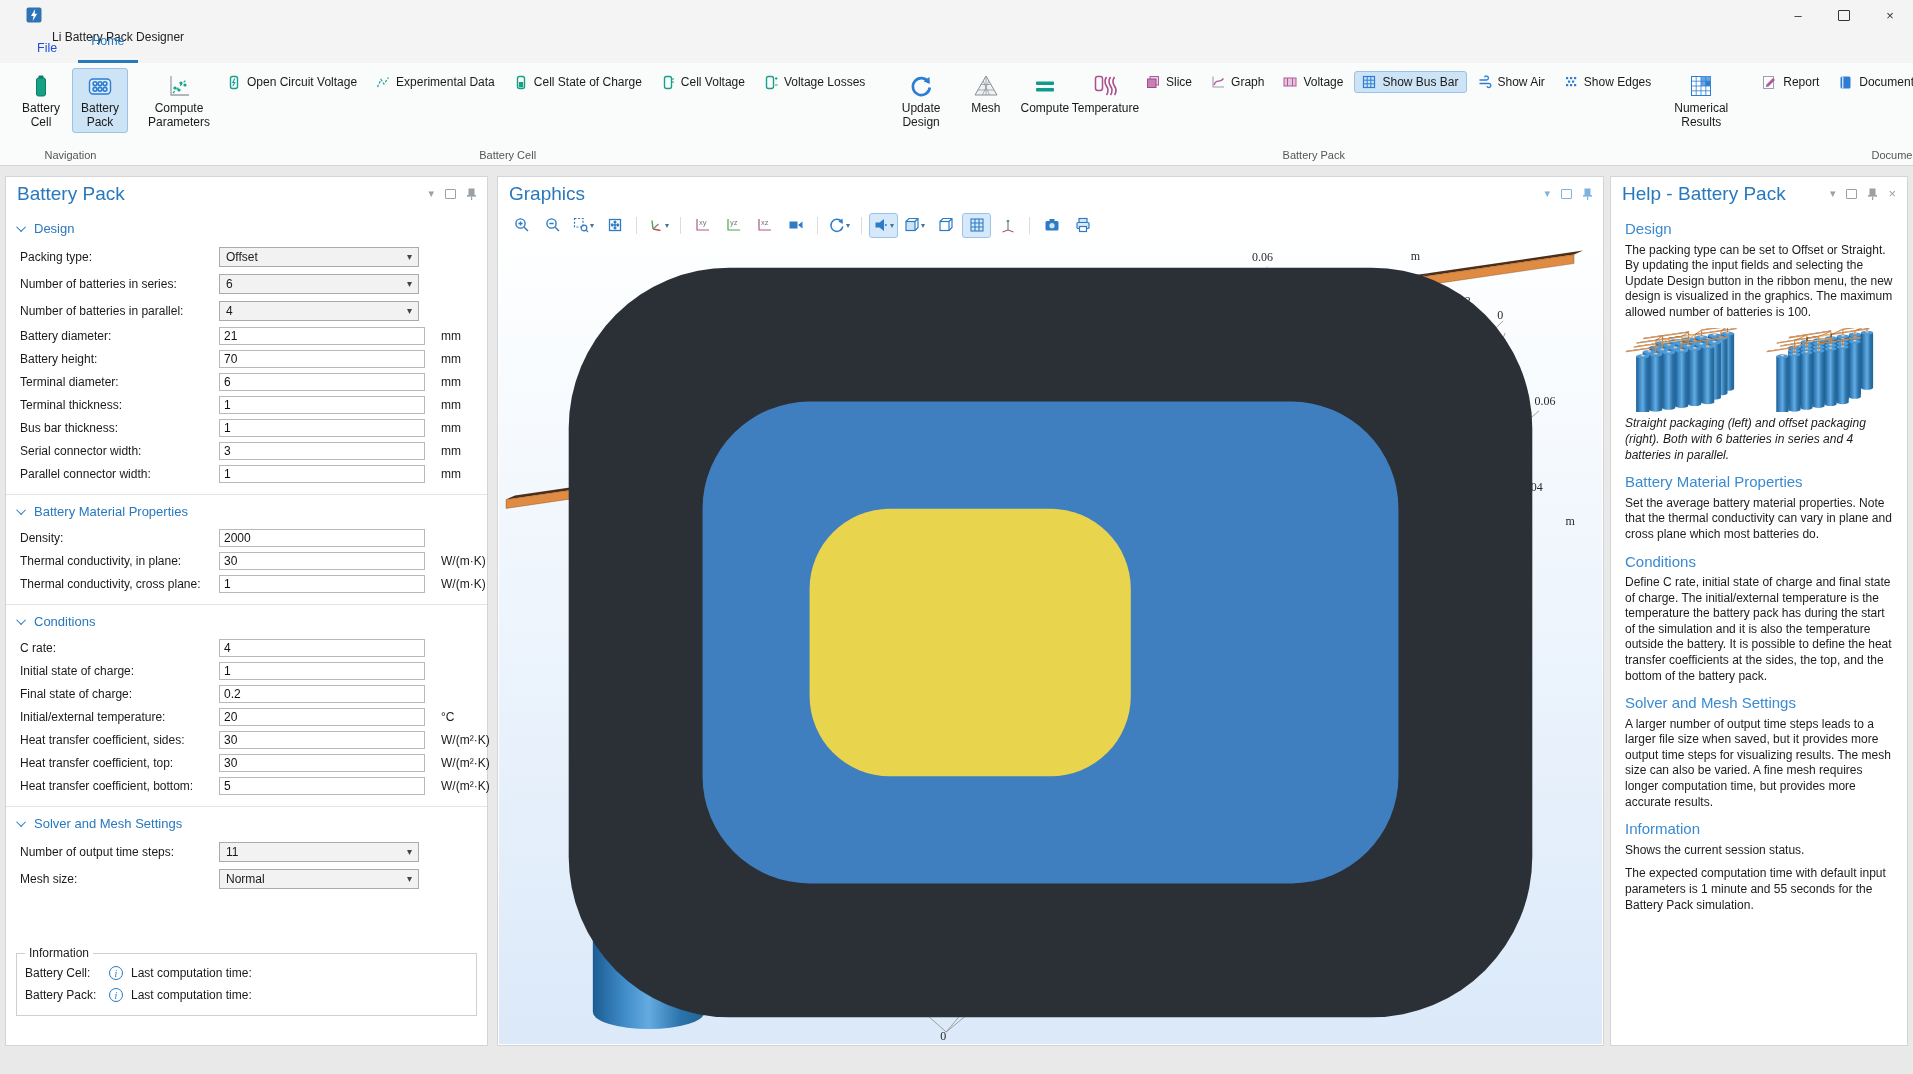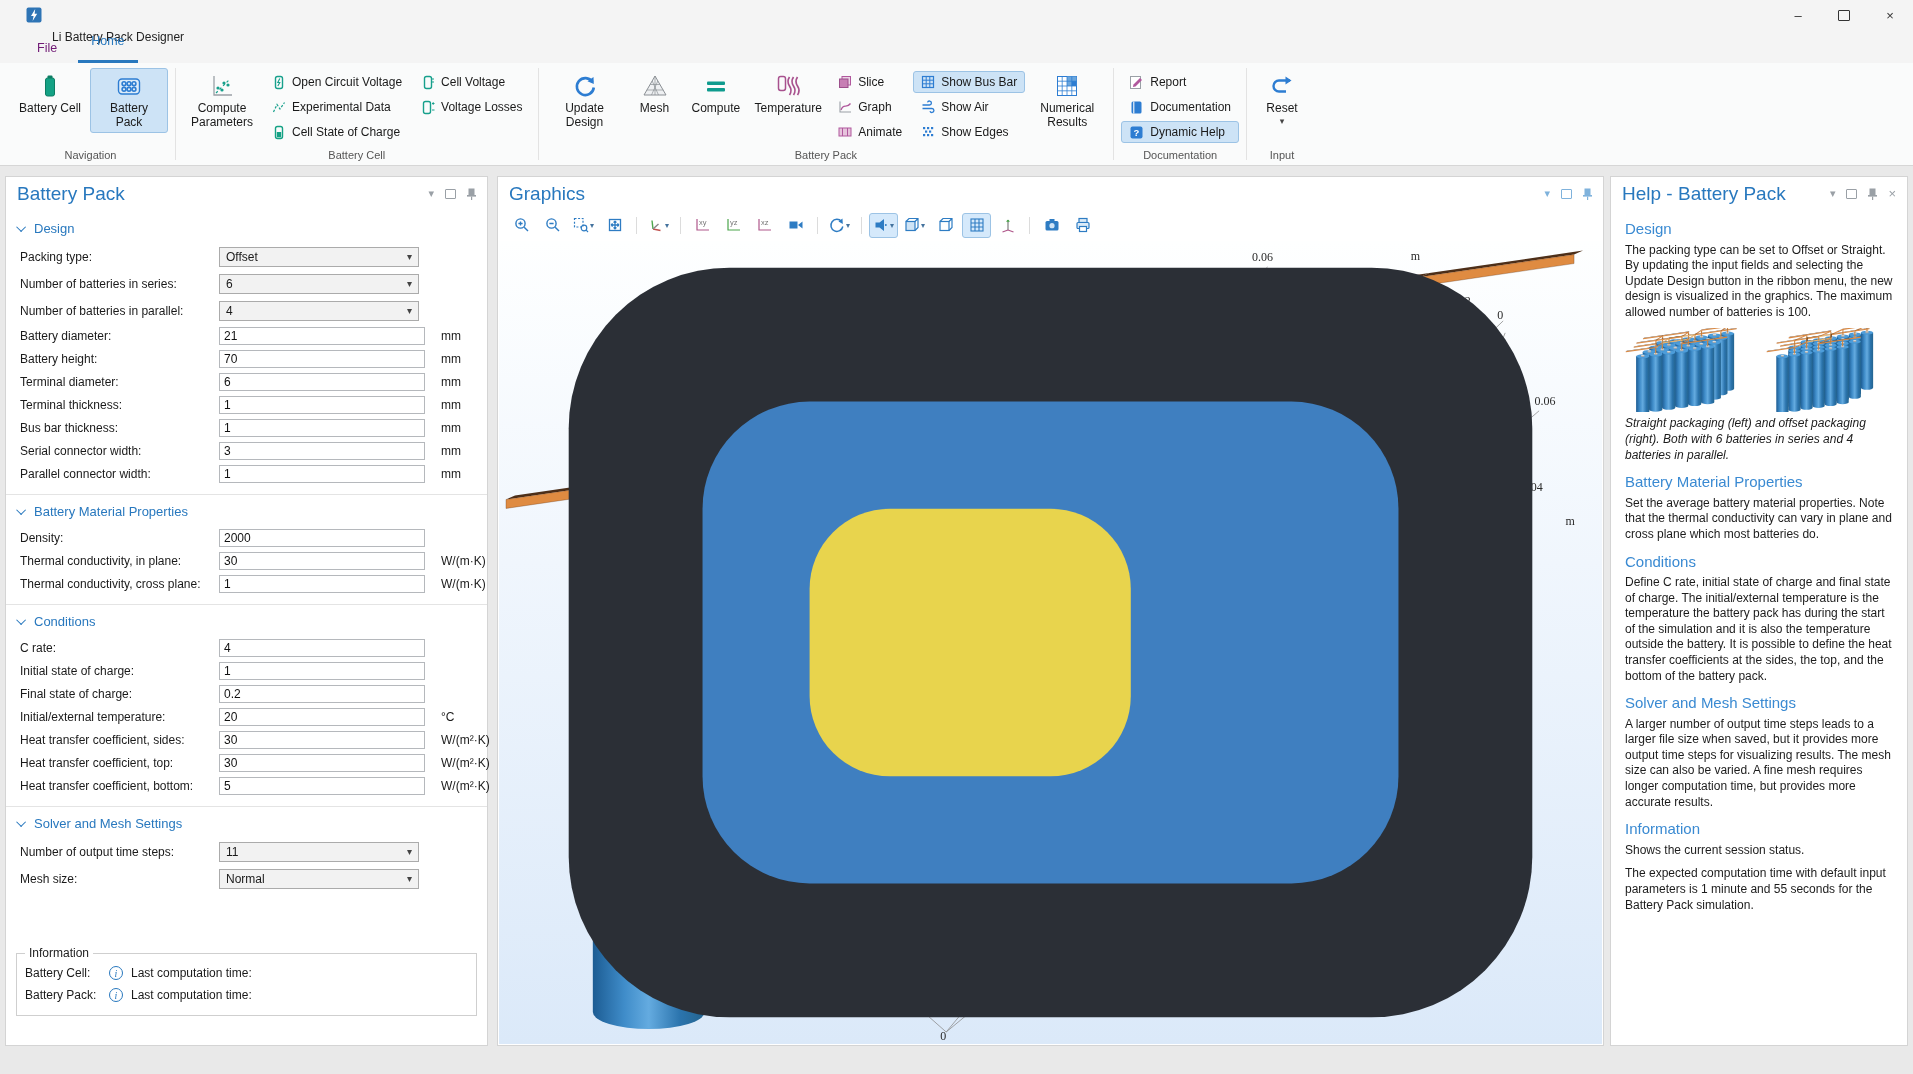--- a/index.html
+++ b/index.html
@@ -6,33 +6,33 @@
   body{width:1913px;height:1074px;overflow:hidden;background:#e9e9e9;
        font-family:"Liberation Sans",sans-serif;font-size:12px;color:#1a1a1a;position:relative;}
   
   .titlebar{height:30px;background:#f4f4f4;display:flex;align-items:center;}
   .app-icon{width:16px;height:16px;margin:0 10px 0 26px;}
   .app-title{font-size:12px;color:#222;margin-top:44px;}
   .win-controls{margin-left:auto;display:flex;height:30px;}
   .wbtn{width:46px;display:flex;align-items:center;justify-content:center;font-size:13px;color:#333;}
   
   .menubar{height:33px;background:#f4f4f4;display:flex;align-items:flex-end;padding-left:24px;gap:8px;}
-  .mtab{padding:6px 13px 8px;font-size:12.5px;color:#701a75;}
+  .mtab{padding:6px 13px 8px;font-size:12.5px;color:#1d4ed8;}
   .mtab.active{color:#2878be;padding-bottom:12px;border-bottom:3px solid #2878be;}
   
   .ribbon{height:102px;background:#fafbfb;border-bottom:1px solid #d6d6d6;display:flex;padding:0 4px 0 6px;}
   .rgroup{display:flex;flex-direction:column;}
   .rgroup-inner{flex:1;display:flex;align-items:flex-start;padding:5px 7px 0;gap:3px;}
   .rgroup-label{text-align:center;font-size:11px;color:#555;padding:1px 0 4px;}
   .rsep{width:1px;background:#e3e3e3;margin:5px 0;}
   .rbig{display:flex;flex-direction:column;align-items:center;gap:3px;padding:4px 5px 2px;
         border-radius:3px;border:1px solid transparent;text-align:center;line-height:1.15;
         font-size:12px;min-width:44px;max-width:66px;}
   .rbig.active{background:#cde3f6;border-color:#9cc3e5;}
-  .rsmall-col{display:flex;flex-direction:column;gap:3px;padding-top:3px;}
+  .rsmall-col{display:flex;flex-direction:row;gap:3px;padding-top:3px;}
   .rsmall{display:flex;align-items:center;gap:6px;height:20px;padding:0 7px;border-radius:3px;
           border:1px solid transparent;white-space:nowrap;font-size:12px;}
   .rsmall.active{background:#cde3f6;border-color:#9cc3e5;}
   .reset-caret{font-size:9px;color:#444;line-height:5px;}
   
   .panel{position:absolute;background:#fff;border:1px solid #d4d4d4;box-sizing:border-box;}
   #settings-panel{left:5px;top:176px;width:483px;height:870px;}
   #graphics-panel{left:497px;top:176px;width:1107px;height:870px;}
   #help-panel{left:1610px;top:176px;width:298px;height:870px;overflow:hidden;}
   .phead{height:33px;display:flex;align-items:center;padding:0 11px;}
@@ -243,21 +243,21 @@
             <path d="M2 1.5 V12 H13" fill="none" stroke="#9aa0a6" stroke-width="1.1"></path>
             <path d="M3 10 C6 2.5 8 9.5 12.5 3.5" fill="none" stroke="#b0589d" stroke-width="1.3"></path>
           </svg>
           <span>Graph</span>
         </div>
         <div class="rsmall">
           <svg width="14" height="14" viewBox="0 0 14 14">
             <rect x="1" y="3" width="12" height="8" fill="#e6c4dc" stroke="#b0589d"></rect>
             <path d="M4.5 3 V11 M9.5 3 V11" stroke="#b0589d" stroke-width="1"></path>
           </svg>
-          <span>Animate</span>
+          <span>Voltage</span>
         </div>
       </div>
       <div class="rsmall-col">
         <div class="rsmall active">
           <svg width="14" height="14" viewBox="0 0 14 14">
             <rect x="1.5" y="1.5" width="11" height="11" fill="none" stroke="#2d7dd2" stroke-width="1.2"></rect>
             <path d="M5.2 1.5 V12.5 M8.8 1.5 V12.5 M1.5 5.2 H12.5 M1.5 8.8 H12.5" stroke="#2d7dd2" stroke-width="1"></path>
           </svg>
           <span>Show Bus Bar</span>
         </div>

